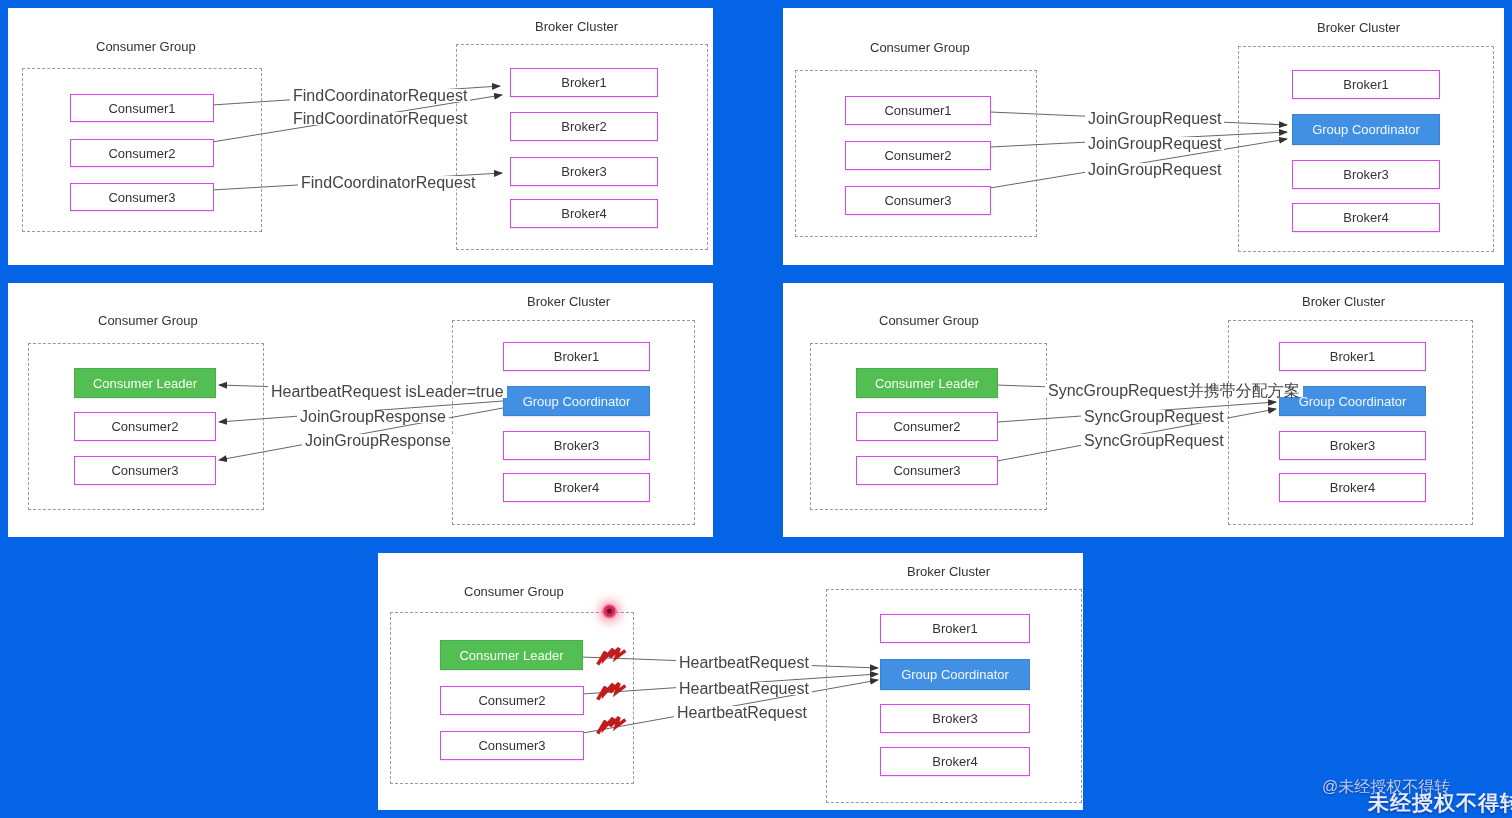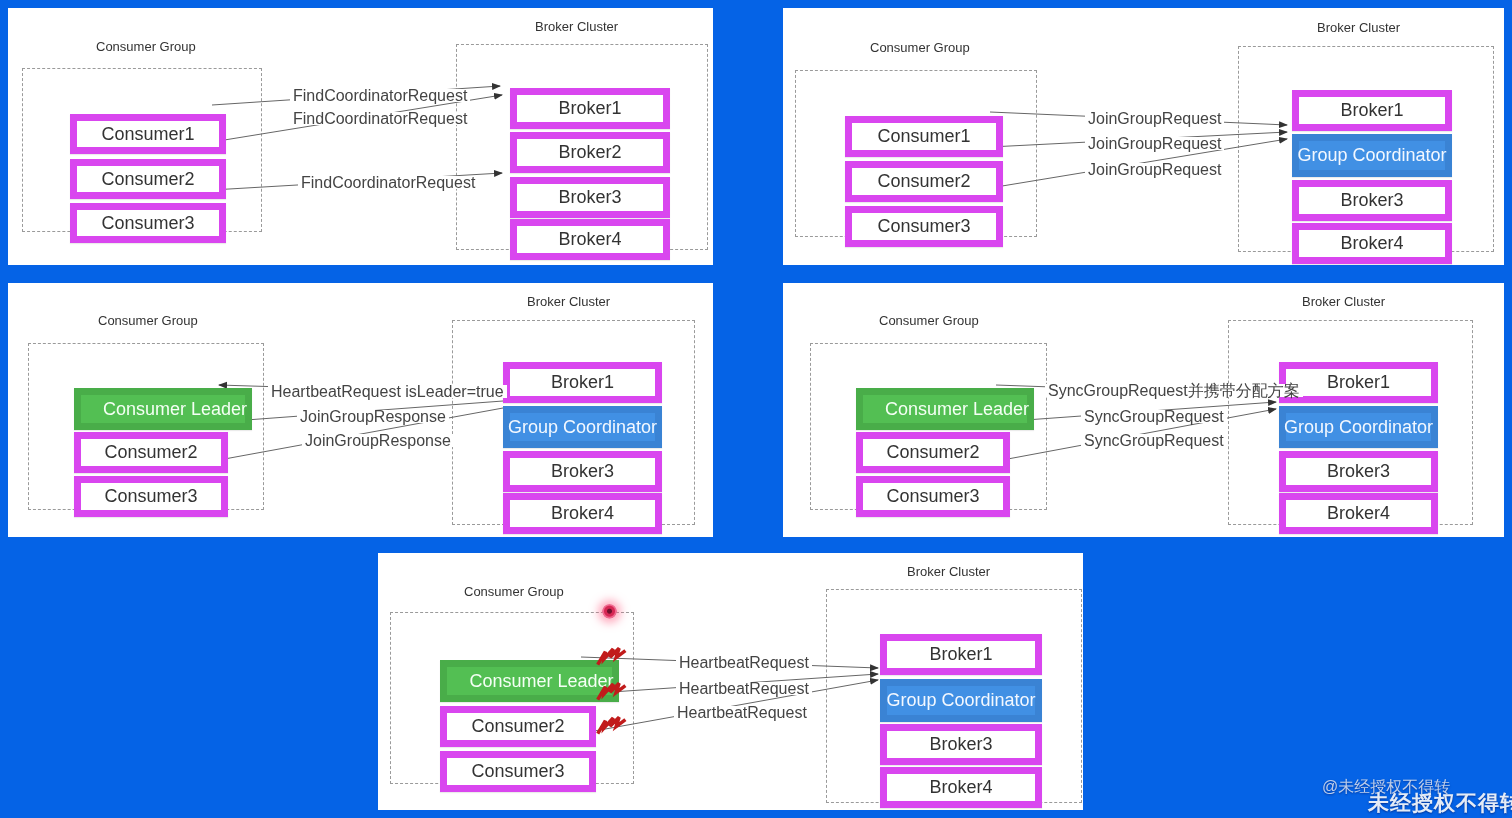--- a/index.html
+++ b/index.html
@@ -1,23 +1,23 @@
 <!DOCTYPE html>
 <html><head>
 <meta charset="utf-8">
 <style>
   html,body{margin:0;padding:0;}
   body{font-family:"Liberation Sans","DejaVu Sans",sans-serif;}
   #stage{position:relative;width:1512px;height:818px;background:#0563e6;overflow:hidden;}
   .panel{position:absolute;background:#ffffff;}
   .grp-title{position:absolute;font-size:13px;color:#333;white-space:nowrap;}
   .dashed{position:absolute;border:1px dashed #9a9a9a;}
-  .node{position:absolute;border:7px solid #d946ef;background:#fff;display:flex;align-items:center;justify-content:center;
-        font-size:18px;color:#333;white-space:nowrap;box-shadow:0 1px 1px rgba(0,0,0,.08);margin-top:20px;}
-  .node.leader{background:#53bf53;border-color:#49ad49;color:#f4fff4;padding-left:24px;}
+  .node{position:absolute;border:1px solid #d946ef;background:#fff;display:flex;align-items:center;justify-content:center;
+        font-size:13px;color:#333;white-space:nowrap;box-shadow:0 1px 1px rgba(0,0,0,.08);}
+  .node.leader{background:#53bf53;border-color:#49ad49;color:#f4fff4;}
   .node.coord{background:#4190e4;border-color:#3a83d4;color:#f3f8ff;}
   .arrows{position:absolute;left:0;top:0;}
   .arrows line{stroke:#666;stroke-width:1;}
   .msg{position:absolute;font-size:16px;line-height:13px;color:#444;background:#fff;padding:0 3px;white-space:nowrap;}
   .bolt{position:absolute;transform:rotate(-6deg);}
   .laser{position:absolute;width:15px;height:15px;border-radius:50%;
          background:radial-gradient(circle at 50% 48%, #70102c 0 2px, #d62753 3px 5px, #f06a90 6px 7px, rgba(250,120,150,.35) 8px);
          box-shadow:0 0 9px 4px rgba(255,92,130,.5);}
   .wm1{position:absolute;left:1322px;top:777px;font-size:16px;color:rgba(222,228,240,.85);
        text-shadow:0 1px 2px rgba(0,0,70,.45);white-space:nowrap;}

